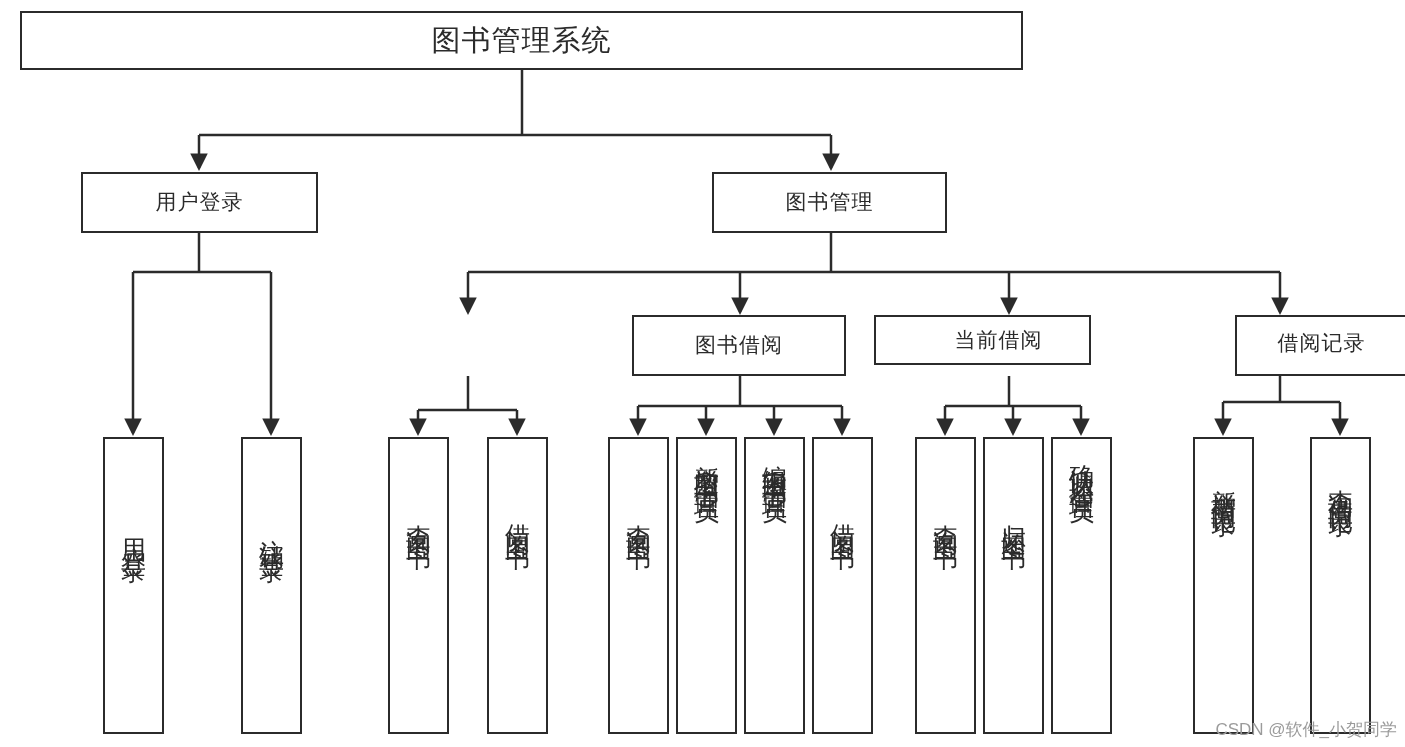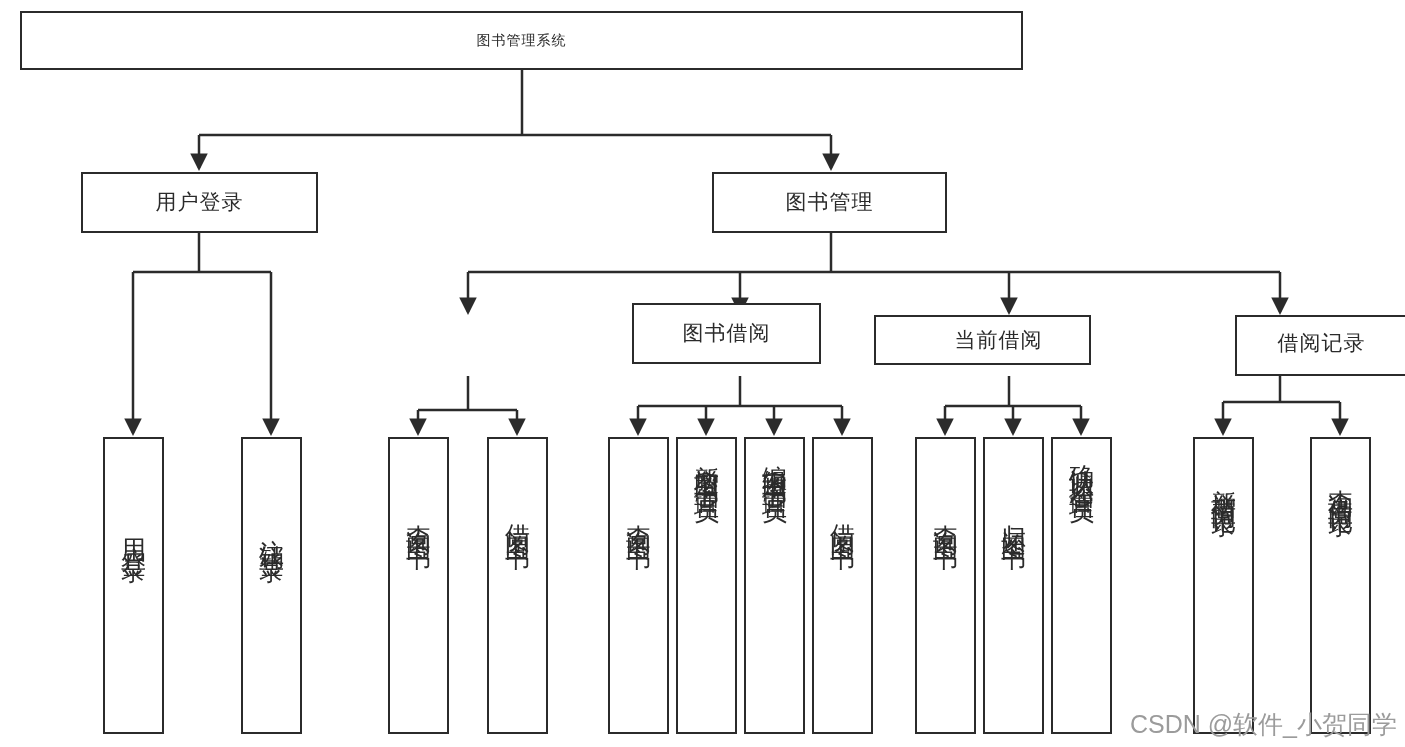--- a/index.html
+++ b/index.html
@@ -22,42 +22,42 @@
   }
   .node .lbl{
     display:block;
     line-height:1.18;
     letter-spacing:1px;
     white-space:pre;
     text-align:center;
   }
   
   .node.h .lbl{font-size:21px;}
-  .node.root .lbl{font-size:14px;}
+  .node.root .lbl{font-size:29px;}
 
   
   .node.v{
     align-items:flex-start;
     padding-top:10px;
     justify-content:center;
   }
   .node.v .lbl{
     writing-mode:vertical-rl;
     text-orientation:upright;
     font-size:25px;
     line-height:1.0;
     letter-spacing:7px;
   }
   .node.v.tall .lbl{letter-spacing:5px;}
 
   #watermark{
     position:absolute;
     right:8px;
     bottom:6px;
-    font-size:25px;
+    font-size:17px;
     color:#9b9b9b;
     white-space:nowrap;
     pointer-events:none;
   }
 </style>
 </head>
 <body>
 
 <div id="stage">
 
@@ -115,21 +115,21 @@
     <span class="lbl">图书管理系统</span>
   </div>
 
   <div class="node h" style="left:81px;top:172px;width:237px;height:61px;">
     <span class="lbl">用户登录</span>
   </div>
   <div class="node h" style="left:712px;top:172px;width:235px;height:61px;justify-content:center;">
     <span class="lbl">图书管理</span>
   </div>
 
-  <div class="node h" style="left:632px;top:303px;width:189px;height:61px;">
+  <div class="node h" style="left:632px;top:315px;width:214px;height:61px;">
     <span class="lbl">图书借阅</span>
   </div>
   <div class="node h" style="left:874px;top:315px;width:217px;height:50px;padding-left:32px;">
     <span class="lbl">当前借阅</span>
   </div>
   <div class="node h" style="left:1235px;top:315px;width:173px;height:61px;font-family:Liberation Mono, monospace;">
     <span class="lbl">借阅记录</span>
   </div>
 
   <div class="node v" style="left:103px;top:437px;width:61px;height:297px;padding-top:80px;">

